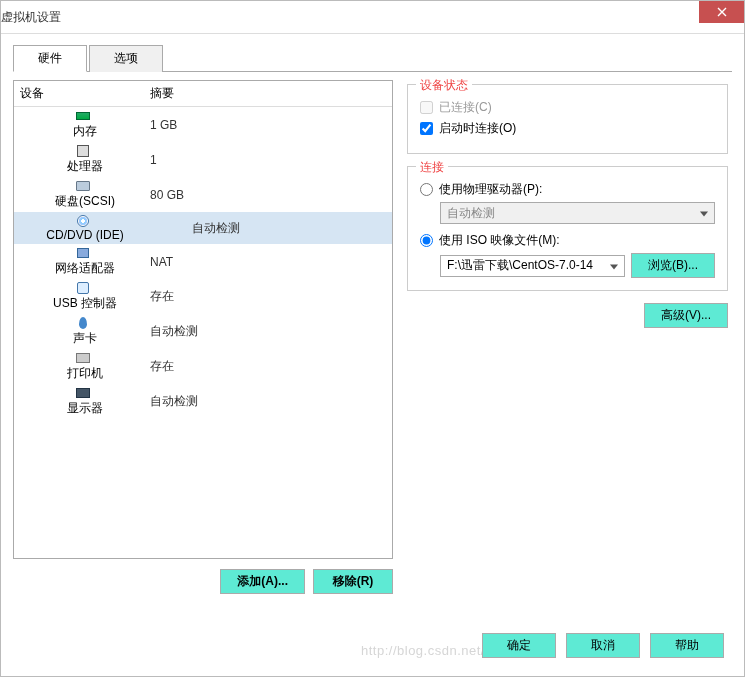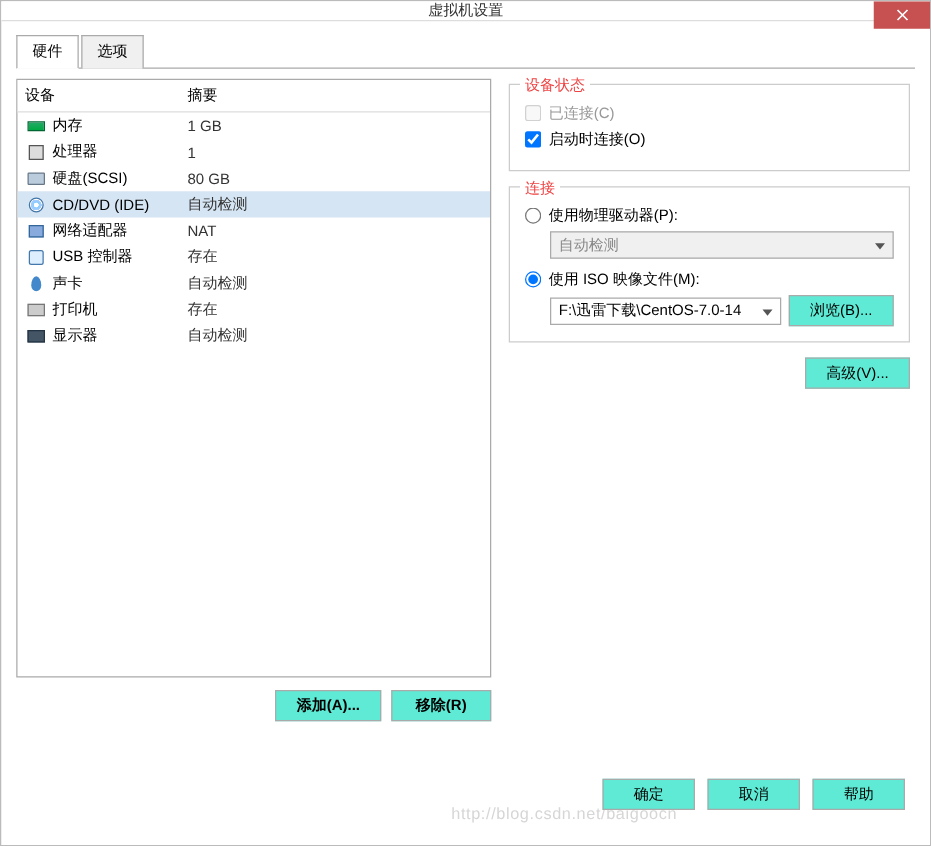--- a/index.html
+++ b/index.html
@@ -1,55 +1,55 @@
 <!DOCTYPE html>
 <html><head>
 <meta charset="utf-8">
 <style>
 * { box-sizing: border-box; margin: 0; padding: 0; font-family: "Microsoft YaHei", "Segoe UI", sans-serif; font-size: 12px; }
 body { background: #fff; width: 745px; height: 677px; border: 1px solid #bbb; position: relative; }
-.titlebar { height: 16px; background: #fff; display: flex; align-items: center; justify-content: center; position: relative; border-bottom: 1px solid #ddd; }
+.titlebar { height: 33px; background: #fff; display: flex; align-items: center; justify-content: flex-start; position: relative; border-bottom: 1px solid #ddd; }
 .titlebar-text { color: #333; font-size: 12px; }
 .close-btn { position: absolute; right: 0; top: 0; width: 45px; height: 22px; background: #c75050; color: #fff; display: flex; align-items: center; justify-content: center; cursor: pointer; }
 .close-btn svg { width: 10px; height: 10px; }
 
 .content { padding: 10px 12px; }
 .tabs { display: flex; border-bottom: 1px solid #aaa; margin-bottom: 8px; }
-.tab { padding: 4px 12px; border: 1px solid #aaa; border-bottom: none; background: #fff; margin-right: 2px; cursor: pointer; position: relative; top: 1px; }
+.tab { padding: 4px 24px; border: 1px solid #aaa; border-bottom: none; background: #fff; margin-right: 2px; cursor: pointer; position: relative; top: 1px; }
 .tab.active { background: #fff; border-bottom: 1px solid #fff; }
 .tab.inactive { background: #f0f0f0; }
 
 .main-area { display: flex; gap: 14px; }
 .left-panel { width: 380px; }
 .hw-table { border: 1px solid #aaa; height: 479px; overflow: hidden; }
 .hw-header { display: flex; background: #fff; border-bottom: 1px solid #ddd; padding: 4px 6px; }
 .hw-header .col1 { width: 130px; }
 .hw-header .col2 { flex: 1; }
 .hw-row { display: flex; padding: 2px 6px; align-items: center; cursor: pointer; }
-.hw-row.selected { background: #d6e5f3; }
+.hw-row.selected { background: #d6e5f3; gap: 42px; }
 .hw-row .icon { width: 18px; height: 14px; margin-right: 4px; display: inline-flex; align-items: center; justify-content: center; }
-.hw-row .col1 { width: 130px; display: flex; align-items: center; }
+.hw-row .col1 { width: 130px; display: flex; align-items: center; flex-direction: column; }
 .hw-row .col2 { flex: 1; color: #333; }
 .btn-row { display: flex; justify-content: flex-end; gap: 8px; margin-top: 10px; font-weight: bold; }
 .btn { padding: 3px 16px; border: 1px solid #aaa; background: #5eead4; cursor: pointer; min-width: 80px; text-align: center; }
 
 .right-panel { flex: 1; padding: 4px 4px 0 0; }
 .group { border: 1px solid #ccc; padding: 10px 12px 12px; margin-bottom: 12px; position: relative; }
 .group-title { position: absolute; top: -8px; left: 8px; background: #fff; padding: 0 4px; color: #ef4444; }
 .chk-row, .radio-row { display: flex; align-items: center; margin: 4px 0; gap: 6px; }
 .chk-row input, .radio-row input { margin: 0; }
 .chk-row.disabled { color: #999; }
 .chk-row.disabled input { accent-color: #ccc; }
 .sub-ctrl { margin-left: 20px; margin-top: 4px; display: flex; gap: 6px; align-items: center; }
 .combo { flex: 1; border: 1px solid #aaa; padding: 2px 18px 2px 6px; background: #fff; position: relative; height: 22px; display: flex; align-items: center; }
 .combo.disabled { background: #f0f0f0; color: #888; }
 .combo::after { content: ""; position: absolute; right: 6px; top: 50%; transform: translateY(-30%); border-left: 4px solid transparent; border-right: 4px solid transparent; border-top: 5px solid #555; }
 .adv-row { display: flex; justify-content: flex-end; margin-top: 6px; }
 
-.footer { position: absolute; bottom: 28px; right: 20px; display: flex; gap: 10px; }
+.footer { position: absolute; bottom: 18px; right: 20px; display: flex; gap: 10px; }
 .footer .btn { min-width: 74px; }
 .watermark { position: absolute; bottom: 18px; left: 360px; color: #d6d6d6; font-size: 13px; letter-spacing: 0.5px; z-index: -1; }
 
 
 .ic-mem { background: linear-gradient(#2a6, #0a4); width: 14px; height: 8px; border: 1px solid #063; }
 .ic-cpu { width: 12px; height: 12px; border: 1px solid #555; background: #ddd; }
 .ic-hdd { width: 14px; height: 10px; background: #bcd; border: 1px solid #678; border-radius: 1px; }
 .ic-cd { width: 12px; height: 12px; border-radius: 50%; background: radial-gradient(circle,#fff 25%,#8cf 30%,#acf 60%,#fff 62%); border: 1px solid #47a; }
 .ic-net { width: 12px; height: 10px; background: #8ad; border: 1px solid #369; }
 .ic-usb { width: 12px; height: 12px; background: #def; border: 1px solid #47a; border-radius: 2px; }

